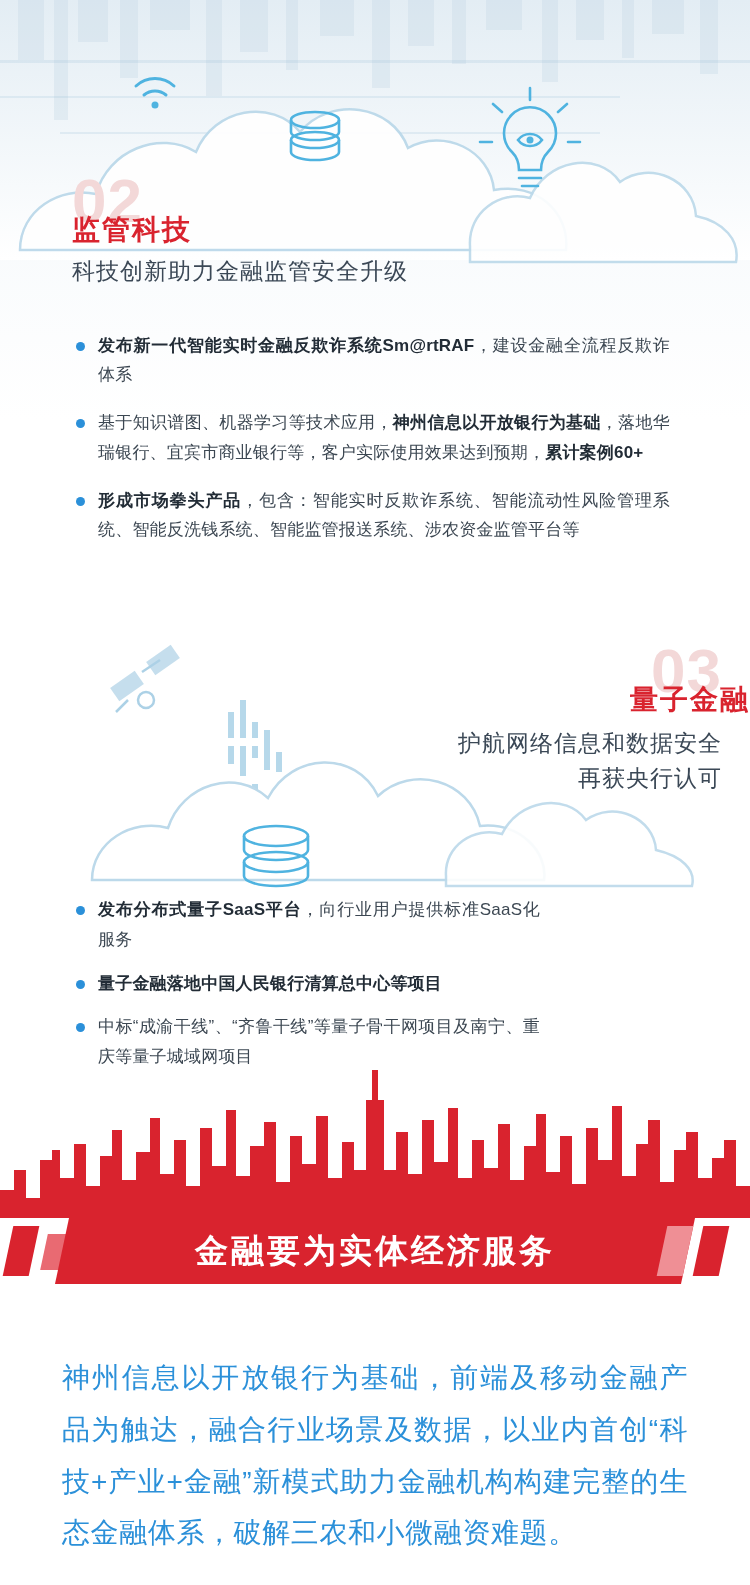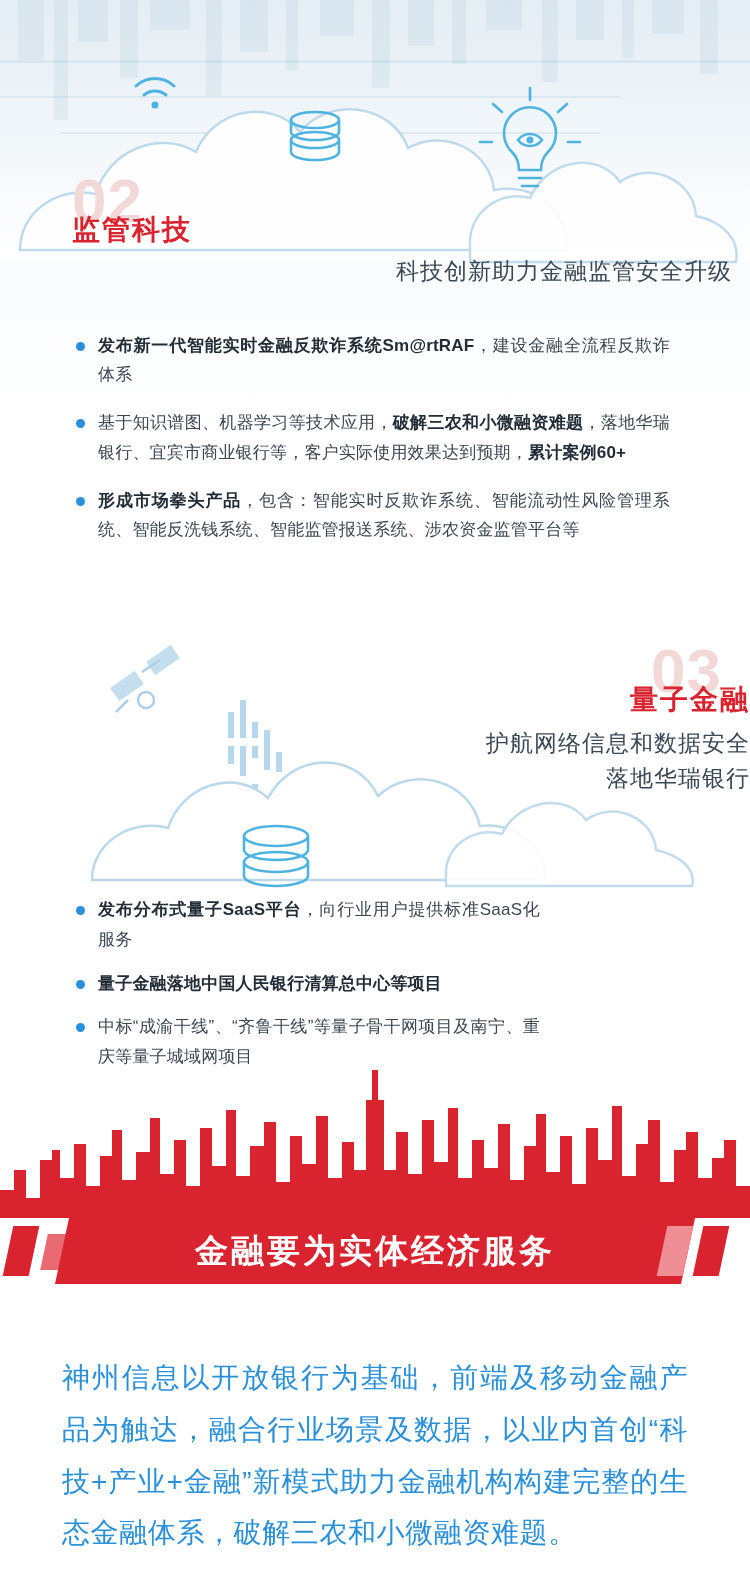--- a/index.html
+++ b/index.html
@@ -51,21 +51,21 @@
     margin-top: -18px;
   }
   .sec02 .sec-title { margin-left: 72px; }
   .sec-sub {
     font-size: 23px;
     color: #3b4856;
     line-height: 1.5;
     margin-top: 8px;
     letter-spacing: 1px;
   }
-  .sec02 .sec-sub { margin-left: 72px; text-align: right; }
+  .sec02 .sec-sub { margin-left: 72px; }
 
   
   .bullets {
     margin-top: 42px;
     padding: 0 62px 0 72px;
   }
   .bullet {
     position: relative;
     padding-left: 26px;
     margin-bottom: 18px;
@@ -87,21 +87,21 @@
 
   
   .sec03 {
     position: absolute;
     left: 0; top: 640px;
     width: 750px;
     text-align: right;
   }
   .sec03 .ghost-num { margin-right: 28px; }
   .sec03 .sec-title { }
-  .sec03 .sec-sub { margin-top: 10px; }
+  .sec03 .sec-sub { margin-right: 28px; margin-top: 10px; }
 
   .bullets03 {
     position: absolute;
     left: 0; top: 895px;
     width: 602px;
     padding: 0 62px 0 72px;
   }
   .bullets03 .bullet { margin-bottom: 14px; }
 
   
@@ -282,31 +282,31 @@
   </svg>
 
   <div class="sec02">
     <div class="ghost-num">02</div>
     <div class="sec-title">监管科技</div>
     <div class="sec-sub">
       <div>科技创新助力金融监管安全升级</div>
     </div>
     <div class="bullets" id="bullets-02">
         <div class="bullet"><b>发布新一代智能实时金融反欺诈系统Sm@rtRAF</b><span>，建设金融全流程反欺诈体系</span></div>
-        <div class="bullet"><span>基于知识谱图、机器学习等技术应用，</span><b>破解三农和小微融资难题</b><span>，落地华瑞银行、宜宾市商业银行等，客户实际使用效果达到预期，</span><b>累计案例60+</b></div>
+        <div class="bullet"><span>基于知识谱图、机器学习等技术应用，</span><b>神州信息以开放银行为基础</b><span>，落地华瑞银行、宜宾市商业银行等，客户实际使用效果达到预期，</span><b>累计案例60+</b></div>
         <div class="bullet"><b>形成市场拳头产品</b><span>，包含：智能实时反欺诈系统、智能流动性风险管理系统、智能反洗钱系统、智能监管报送系统、涉农资金监管平台等</span></div>
       </div>
   </div>
 
   <div class="sec03">
     <div class="ghost-num">03</div>
     <div class="sec-title">量子金融</div>
     <div class="sec-sub">
       <div>护航网络信息和数据安全</div>
-      <div>落地华瑞银行</div>
+      <div>再获央行认可</div>
     </div>
   </div>
   <div class="bullets03" id="bullets-03">
       <div class="bullet"><b>发布分布式量子SaaS平台</b><span>，向行业用户提供标准SaaS化服务</span></div>
       <div class="bullet"><b>量子金融落地中国人民银行清算总中心等项目</b></div>
       <div class="bullet"><span>中标“成渝干线”、“齐鲁干线”等量子骨干网项目及南宁、重庆等量子城域网项目</span></div>
     </div>
 
   <div class="banner-wrap">
     <div class="chev left1"></div>

